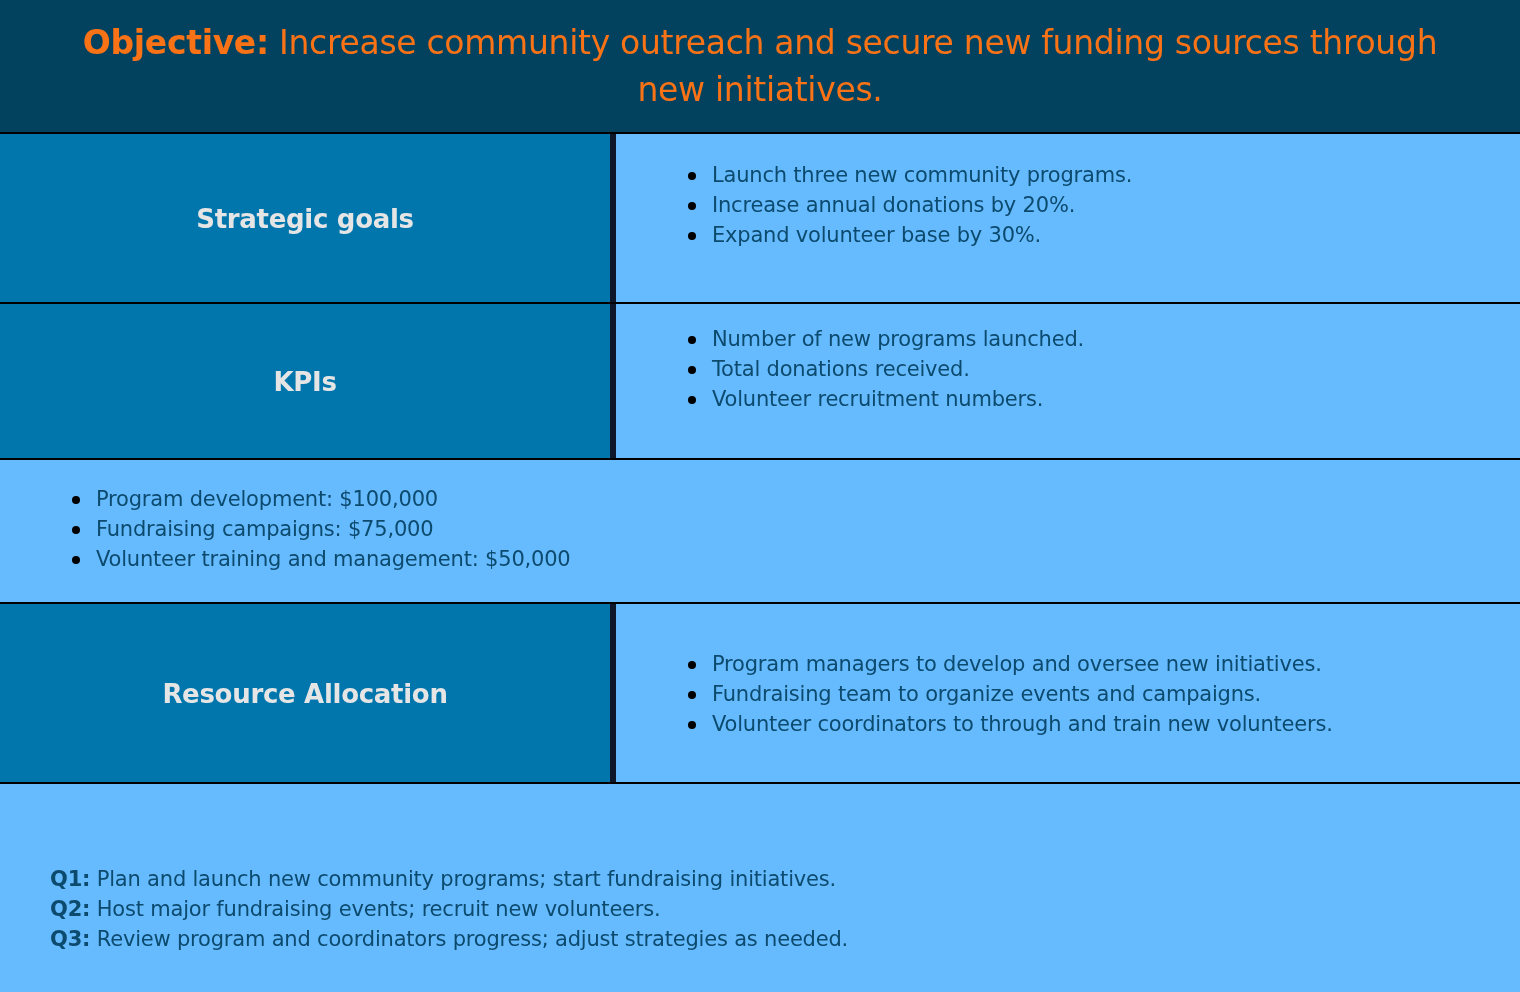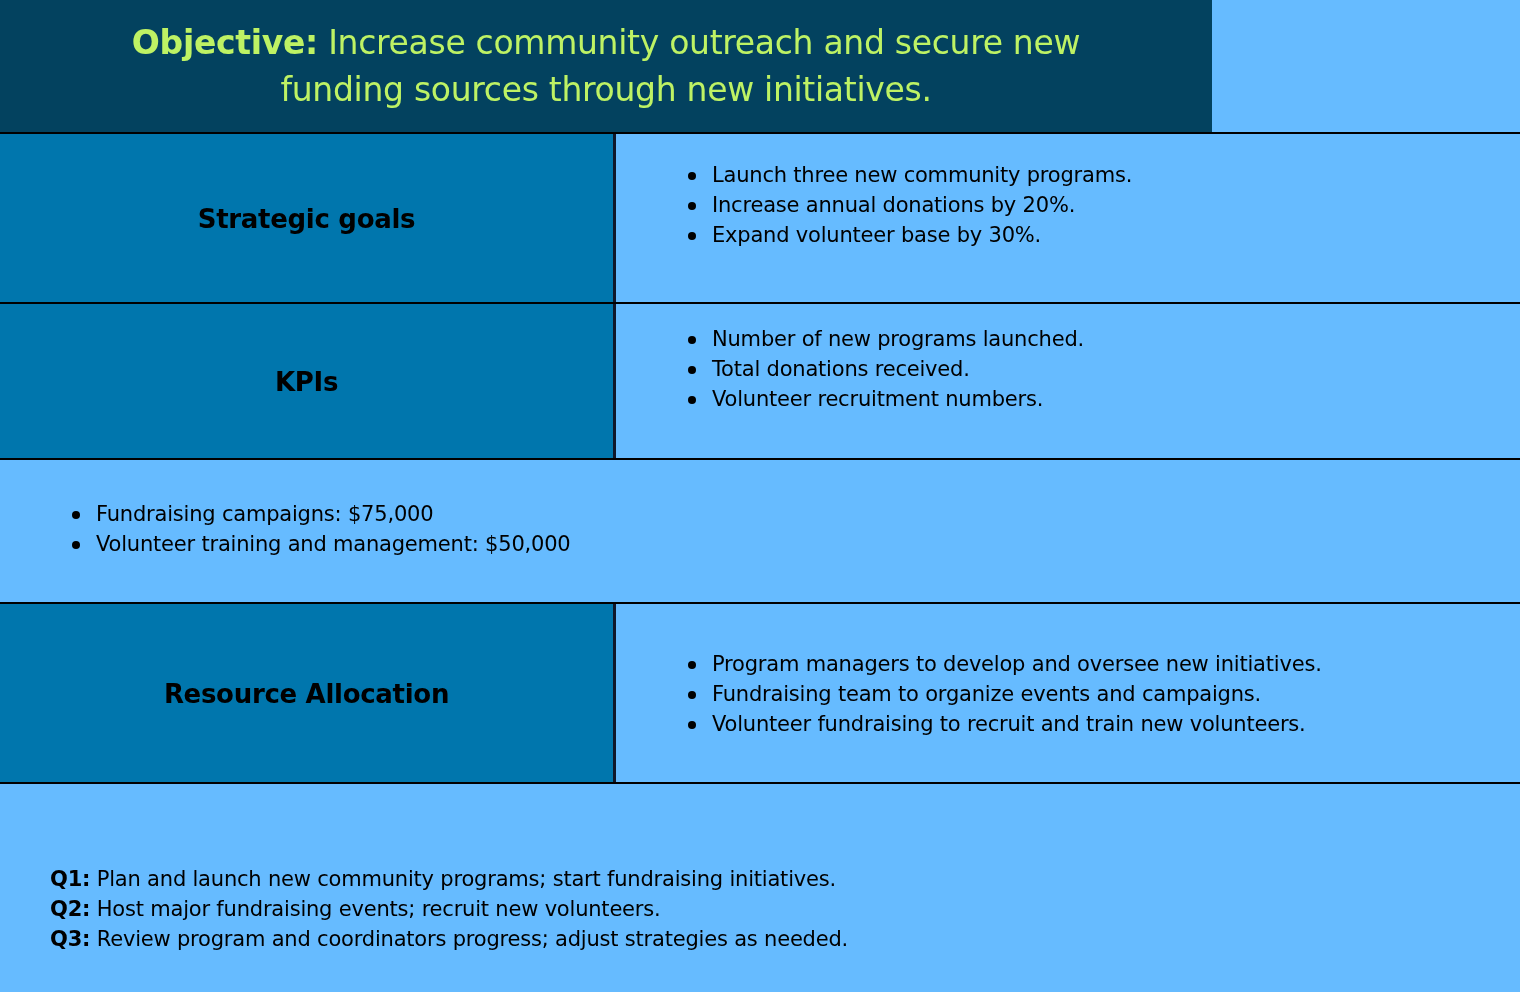--- a/index.html
+++ b/index.html
@@ -1,33 +1,33 @@
 <!DOCTYPE html>
 <html><head>
 <meta charset="utf-8">
 <style>
   * { box-sizing: border-box; margin: 0; padding: 0; }
   html, body { width: 1520px; height: 992px; overflow: hidden; background: #66bbff; }
   body { font-family: "DejaVu Sans", "Liberation Sans", sans-serif; }
   .header {
-    position: absolute; left: 0; top: 0; width: 1212px; height: 132px;
-    background: #03425f; color: #bef264;
+    position: absolute; left: 0; top: 0; width: 1520px; height: 132px;
+    background: #03425f; color: #f97316;
     display: flex; align-items: center; justify-content: center;
     text-align: center; padding: 0 70px;
     font-size: 33px; line-height: 47px; letter-spacing: -0.3px;
   }
   .header .lbl { font-weight: bold; }
   .row { position: absolute; left: 0; width: 1520px; display: flex; border-top: 2px solid #000; }
   .cell-left {
-    width: 616px; background: #0076ad; color: #000000; border-right: 3px solid #0f172a;
+    width: 616px; background: #0076ad; color: #e5e5e5; border-right: 6px solid #0f172a;
     display: flex; align-items: center; justify-content: center;
     font-weight: bold; font-size: 26px; letter-spacing: -0.3px;
   }
   .cell-right {
-    flex: 1; background: #66bbff; color: #000000;
+    flex: 1; background: #66bbff; color: #0c4a6e;
     display: flex; align-items: center;
     font-size: 21px; line-height: 30px; letter-spacing: -0.2px;
   }
   ul.bl { list-style: none; padding-left: 72px; }
   ul.bl li { position: relative; padding-left: 24px; }
   ul.bl li::before {
     content: ""; position: absolute; left: 0; top: 12px;
     width: 8px; height: 8px; border-radius: 50%; background: #000;
   }
   .timeline { padding-left: 50px; padding-right: 40px; margin-top: 40px; }
@@ -65,35 +65,36 @@
       <li>Number of new programs launched.</li>
       <li>Total donations received.</li>
       <li>Volunteer recruitment numbers.</li>
     </ul>
   </div>
 </div>
 
 <div class="row" style="top:458px;height:145px;">
   <div class="cell-right" style="padding-bottom:6px;">
     <ul class="bl">
+      <li>Program development: $100,000</li>
       <li>Fundraising campaigns: $75,000</li>
       <li>Volunteer training and management: $50,000</li>
     </ul>
   </div>
 </div>
 
 <div class="row" style="top:602px;height:181px;">
   <div class="cell-left">
     <span>Resource Allocation</span>
   </div>
   <div class="cell-right" style="">
     <ul class="bl">
       <li>Program managers to develop and oversee new initiatives.</li>
       <li>Fundraising team to organize events and campaigns.</li>
-      <li>Volunteer fundraising to recruit and train new volunteers.</li>
+      <li>Volunteer coordinators to through and train new volunteers.</li>
     </ul>
   </div>
 </div>
 
 <div class="row" style="top:782px;height:210px;">
   <div class="cell-right" style="padding-top:2px;">
     <div class="timeline">
       <div><span class="q">Q1:</span> <span>Plan and launch new community programs; start fundraising initiatives.</span></div>
       <div><span class="q">Q2:</span> <span>Host major fundraising events; recruit new volunteers.</span></div>
       <div><span class="q">Q3:</span> <span>Review program and coordinators progress; adjust strategies as needed.</span></div>

